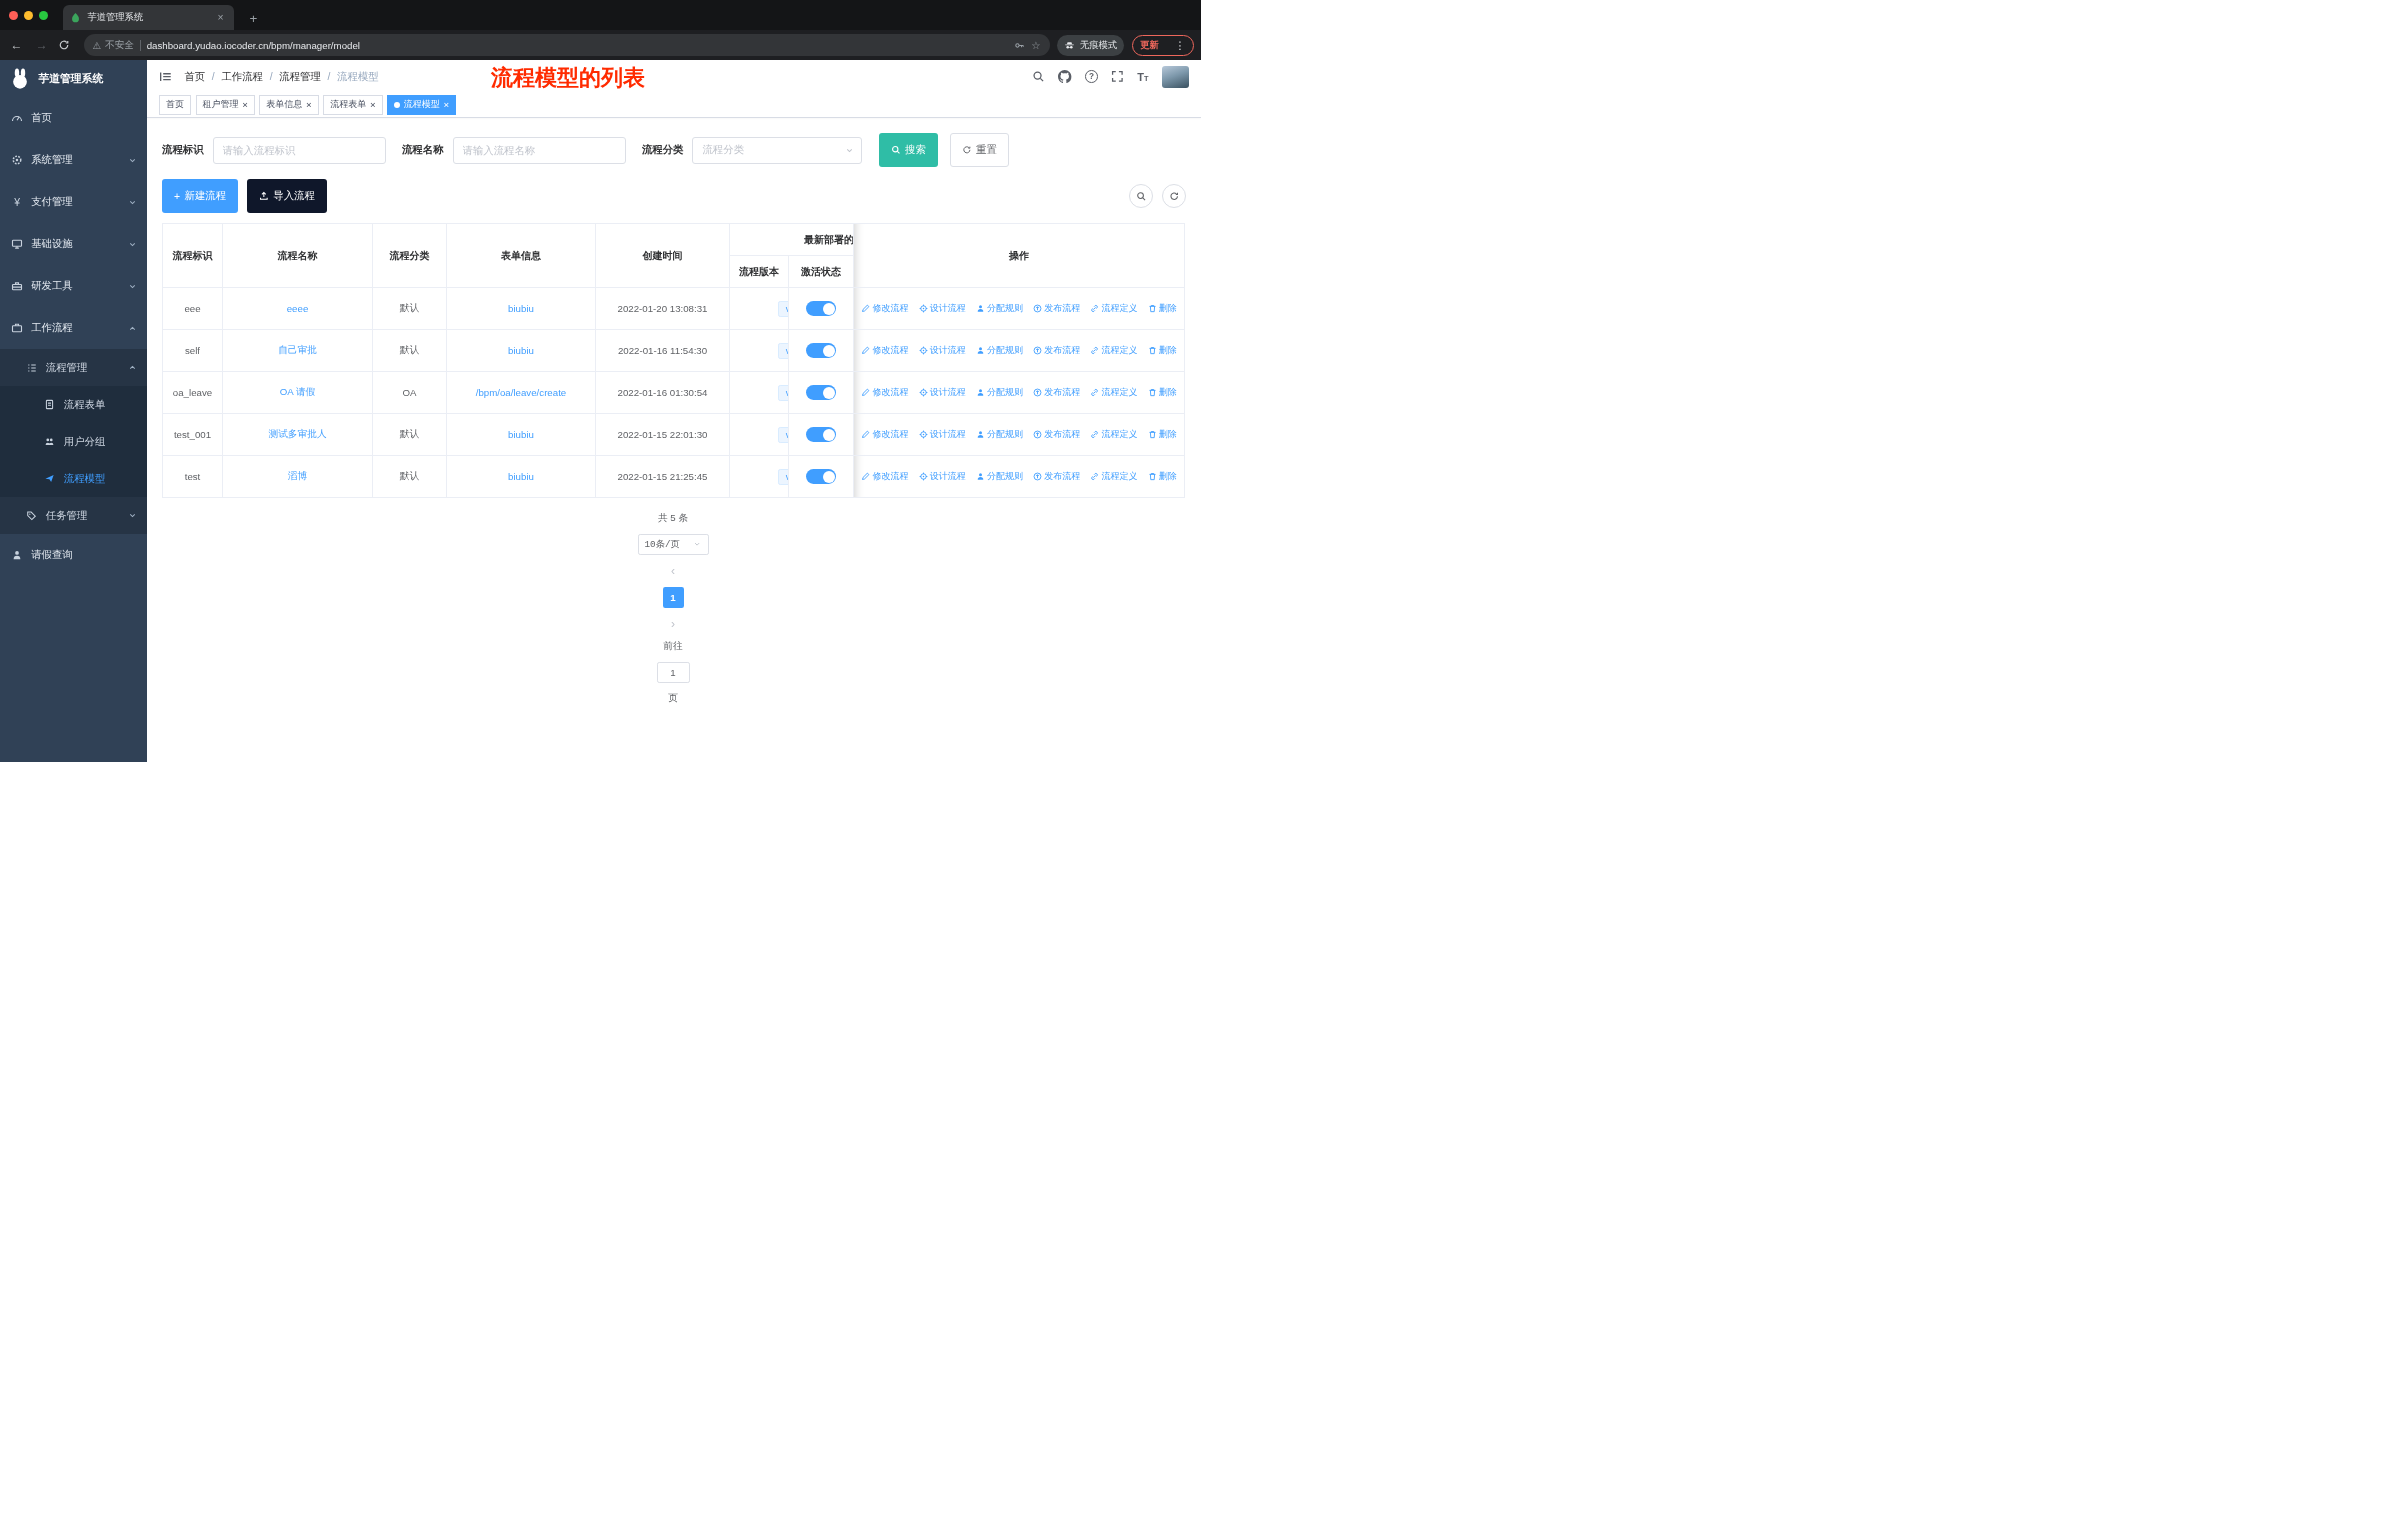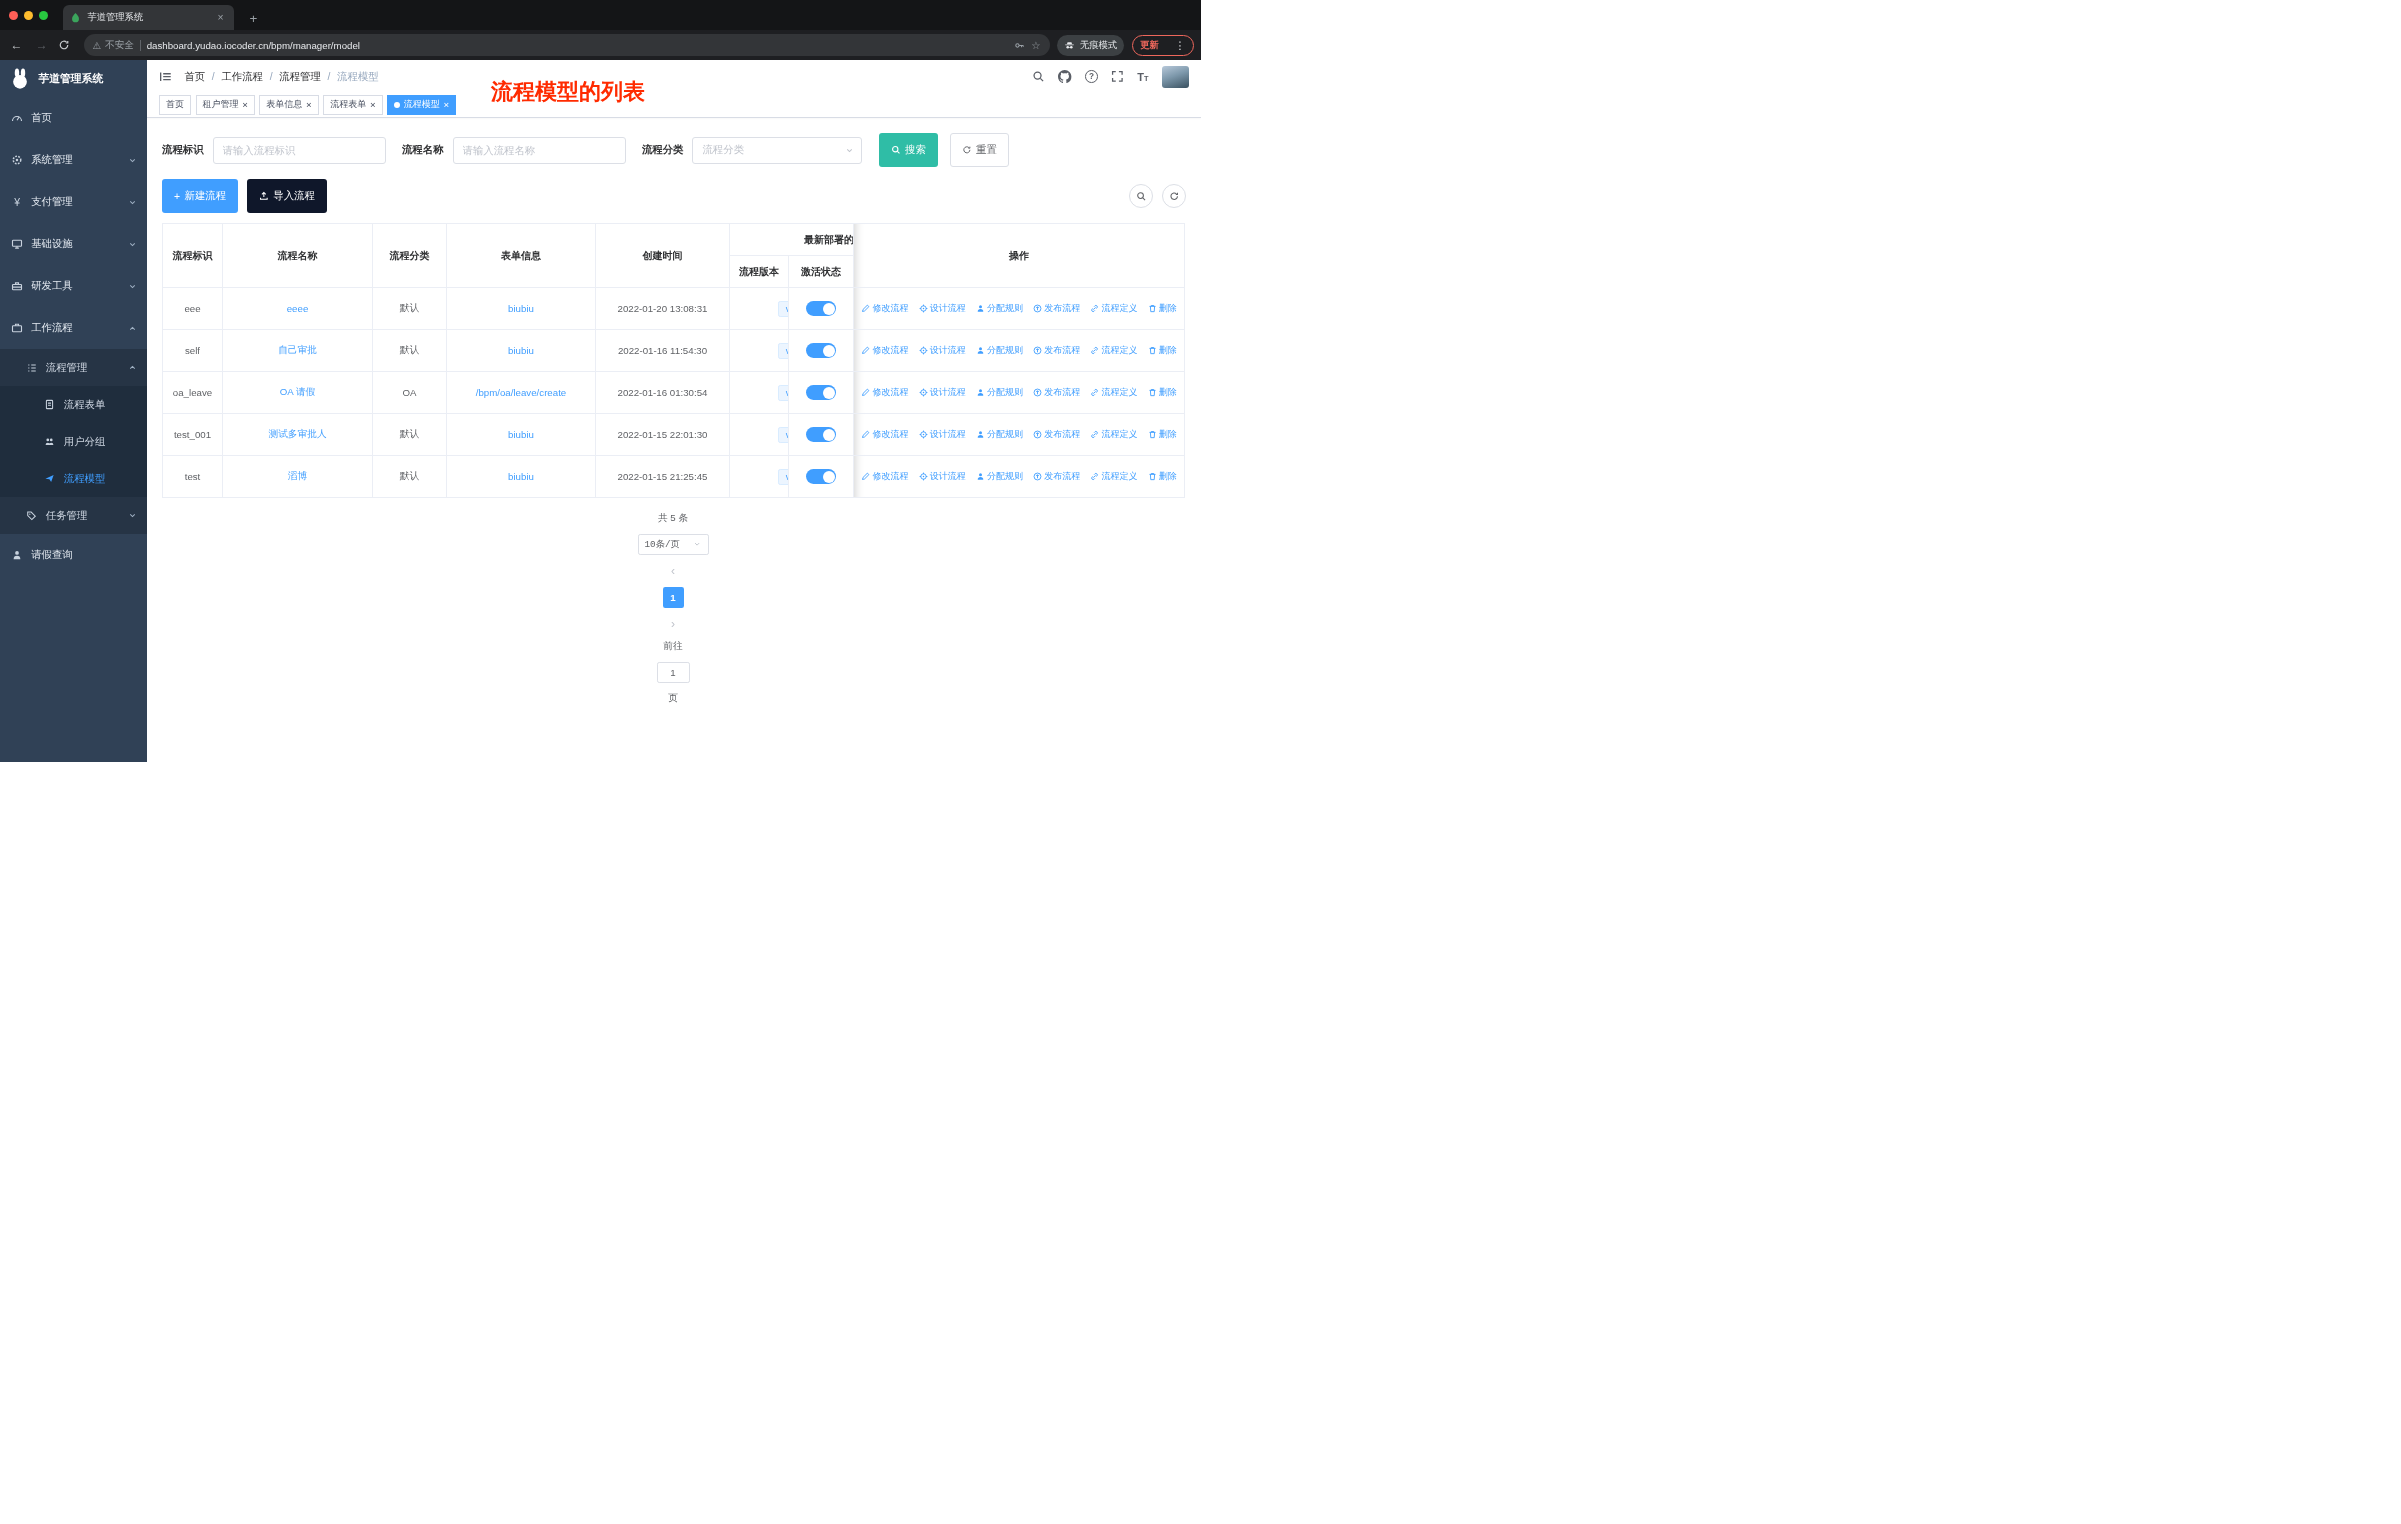--- a/index.html
+++ b/index.html
@@ -48,21 +48,21 @@
   .sub.active, .sub.active .ic { color:#409EFF; }
 
   .main { flex:1; display:flex; flex-direction:column; background:#fff; position:relative; }
 
   
   .navbar { height:33px; display:flex; align-items:center; gap:12px; padding:0 12px; position:relative; }
   .hamburger { display:flex; color:#5a5e66; }
   .crumbs { display:flex; align-items:center; gap:6.7px; font-size:10.4px; color:#303133; }
   .crumb-sep { color:#97a8be; }
   .crumb-last { color:#97a8be; }
-  .annotation { position:absolute; left:344px; top:17px; font-size:22px; font-weight:800; color:#ff2b00;
+  .annotation { position:absolute; left:344px; top:3px; font-size:22px; font-weight:800; color:#ff2b00;
                 white-space:nowrap; }
   .nav-right { margin-left:auto; display:flex; align-items:center; gap:13.4px; color:#5a5e66; }
   .nav-ic { display:flex; align-items:center; }
   .helpq { width:12.7px; height:12.7px; border:1.1px solid #5a5e66; border-radius:50%; font-size:8.2px;
            display:flex; align-items:center; justify-content:center; font-weight:700; }
   .fontsize-ic { font-weight:700; font-size:11px; }
   .fontsize-ic small { font-size:7.4px; }
   .avatar { width:27px; height:22px; border-radius:3px;
             background:linear-gradient(160deg,#b8c9da 0%,#7d98ab 45%,#39505f 100%); }
 

